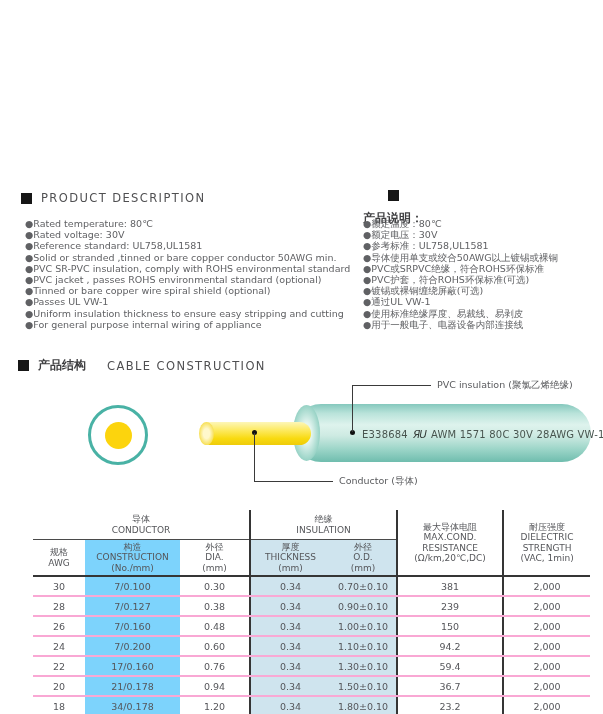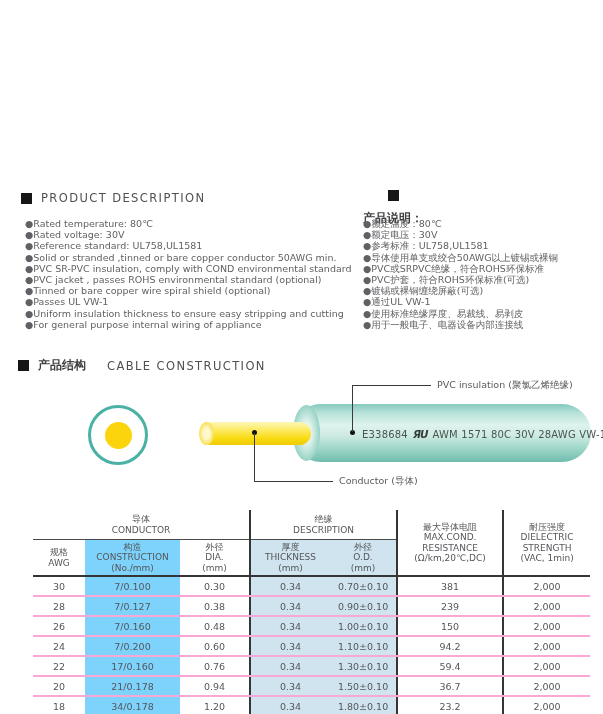--- a/index.html
+++ b/index.html
@@ -24,21 +24,21 @@
   .cyl{position:absolute;left:292px;top:404px;width:299px;height:58px;border-radius:29px;
     background:linear-gradient(180deg,#85c8bd 0%,#b9e3da 16%,#def3ed 36%,#cdeae2 55%,#9cd5c8 78%,#6fbdae 100%);}
   .cyl-cap{position:absolute;left:293px;top:405px;width:27px;height:56px;border-radius:50%;
     background:radial-gradient(ellipse at center,#e4f5f0 25%,#a5d9cd 62%,#6cbcad 95%);}
   .rod{position:absolute;left:200px;top:422px;width:111px;height:23px;border-radius:12px;
     background:linear-gradient(180deg,#fdf6b8 0%,#fdea62 35%,#f8da10 72%,#eecb0a 100%);}
   .rod-cap{position:absolute;left:199px;top:422px;width:15px;height:23px;border-radius:50%;
     background:radial-gradient(ellipse at center,#fff8cc 30%,#f6dd4a 75%,#eccb1a 100%);}
   .print-row{position:absolute;left:362px;top:428px;width:220px;display:flex;gap:5px;
     align-items:baseline;font-size:10px;color:#48554f;letter-spacing:.2px;white-space:nowrap;}
-  .ul-mark{font-weight:bold;font-style:italic;font-size:10.5px;letter-spacing:-1px;color:#343c38;}
+  .ul-mark{font-weight:normal;font-style:italic;font-size:10.5px;letter-spacing:-1px;color:#343c38;}
   .lead{position:absolute;background:#3a3a3a;}
   .dot{position:absolute;width:5px;height:5px;border-radius:50%;background:#111;}
   .lead-label{position:absolute;font-size:9.5px;color:#5a5b5e;white-space:nowrap;}
   
   table.spec{position:absolute;left:33px;top:510px;width:557px;
     border-collapse:collapse;table-layout:fixed;}
   .spec th,.spec td{padding:0;margin:0;text-align:center;vertical-align:middle;
     font-weight:normal;color:#55565a;}
   .spec .grp-th{height:29px;font-size:9px;line-height:10.5px;border-bottom:1px solid #4a4a4a;}
   .spec .sub th{height:35px;font-size:9px;line-height:10.5px;border-bottom:2px solid #353535;}
@@ -56,21 +56,21 @@
 
   <div class="sec-head" style="left:21px;top:191px;">
     <span class="sq"></span>
     <span class="head-en">PRODUCT DESCRIPTION</span>
   </div>
   <ul class="blist" style="left:25px;top:218px;">
     <li>●Rated temperature: 80℃</li>
     <li>●Rated voltage: 30V</li>
     <li>●Reference standard: UL758,UL1581</li>
     <li>●Solid or stranded ,tinned or bare copper conductor 50AWG min.</li>
-    <li>●PVC SR-PVC insulation, comply with COND environmental standard</li>
+    <li>●PVC SR-PVC insulation, comply with ROHS environmental standard</li>
     <li>●PVC jacket , passes ROHS environmental standard (optional)</li>
     <li>●Tinned or bare copper wire spiral shield (optional)</li>
     <li>●Passes UL VW-1</li>
     <li>●Uniform insulation thickness to ensure easy stripping and cutting</li>
     <li>●For general purpose internal wiring of appliance</li>
   </ul>
 
   <div class="sec-head" style="left:363px;top:190px;flex-direction:column;">
     <span class="sq"></span>
     <span class="head-cn">产品说明：</span>
@@ -130,21 +130,21 @@
         <col style="width:87px">
     </colgroup>
     <thead>
       <tr>
         <th colspan="3" class="grp-th">
           <span>导体</span><br>
           <span>CONDUCTOR</span>
         </th>
         <th colspan="2" class="grp-th vline">
           <span>绝缘</span><br>
-          <span>DESCRIPTION</span>
+          <span>INSULATION</span>
         </th>
         <th rowspan="2" class="big-th vline">
           <span>最大导体电阻</span><br>
           <span>MAX.COND.</span><br>
           <span>RESISTANCE</span><br>
           <span>(Ω/km,20℃,DC)</span>
         </th>
         <th rowspan="2" class="big-th vline">
           <span>耐压强度</span><br>
           <span>DIELECTRIC</span><br>

